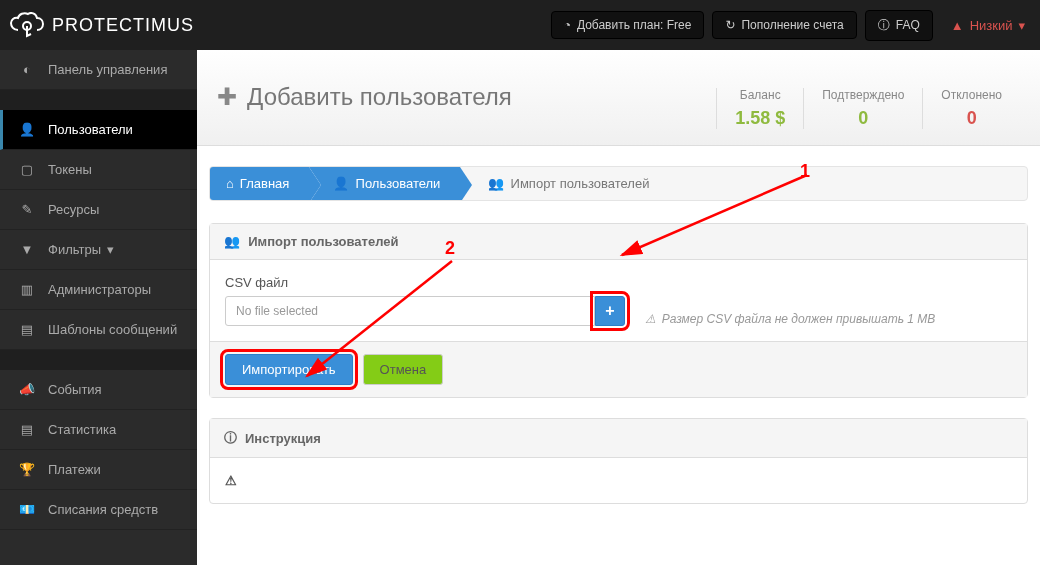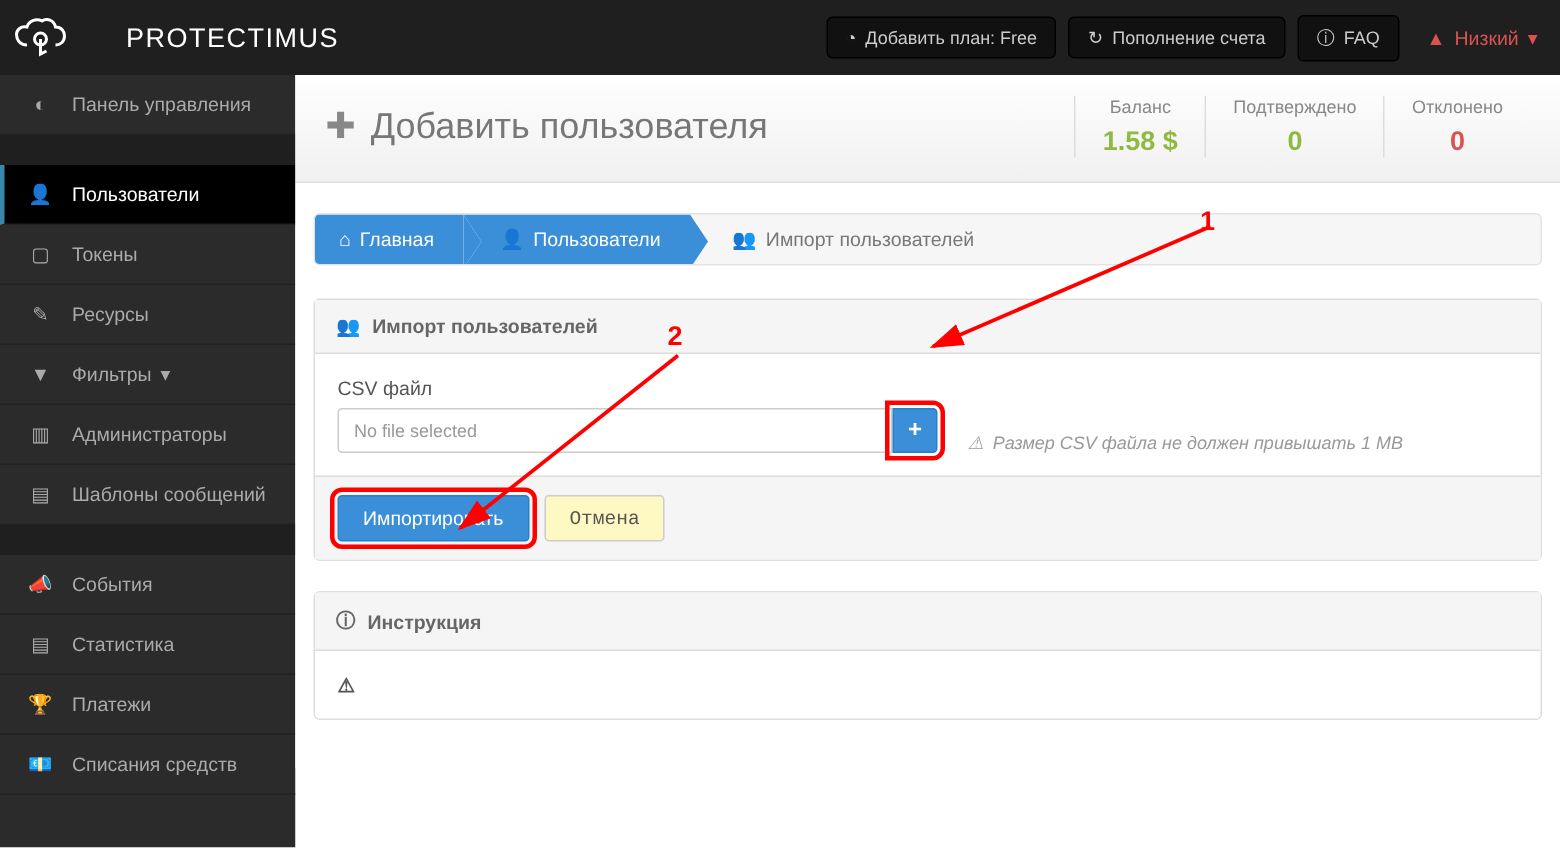--- a/index.html
+++ b/index.html
@@ -1,20 +1,20 @@
 <!DOCTYPE html>
 <html><head>
 <meta charset="utf-8">
 <style>
 * { box-sizing: border-box; margin: 0; padding: 0; }
 body { font-family: Arial, sans-serif; font-size: 13px; color: #333; background: #fff; width: 1040px; height: 565px; overflow: hidden; }
 
 
 .topbar { background: #1f1f1f; height: 50px; display: flex; align-items: center; padding: 0 15px 0 10px; }
-.logo { display: flex; align-items: center; color: #fff; margin-right: auto; gap: 32px; }
+.logo { display: flex; align-items: center; color: #fff; margin-right: auto; }
 .logo svg { margin-right: 8px; }
 .logo-text { color:#fff; font-size:18px; letter-spacing:1px; font-weight:400; }
 .top-btn { background: #111; color: #ccc; border: 1px solid #000; border-radius: 4px; padding: 6px 12px; margin-left: 8px; font-size: 12px; display: flex; align-items: center; cursor: pointer; }
 .top-btn .ico { margin-right: 6px; }
 .top-user { color: #d9534f; margin-left: 18px; display:flex; align-items:center; cursor:pointer; }
 .top-user .ico { margin-right:6px; }
 .top-user .caret { margin-left:6px; }
 
 
 .layout { display:flex; height:515px; }
@@ -22,21 +22,21 @@
 .side-item { display:flex; align-items:center; padding:12px 16px; border-bottom:1px solid #222; cursor:pointer; font-size:13px; color:#aaa; }
 .side-item.active { background:#000; color:#fff; border-left:3px solid #3a87ad; padding-left:13px; }
 .side-item .ico { width:22px; margin-right:10px; display:flex; justify-content:center; }
 .side-divider { height:20px; background:#1f1f1f; }
 
 
 .main { flex:1; background:#fff; display:flex; flex-direction:column; }
 .header-row { background: linear-gradient(#fff,#f0f0f0); border-bottom:1px solid #ddd; padding:14px 20px 16px 20px; display:flex; align-items:center; }
 .page-title { font-size:24px; color:#777; font-weight:normal; display:flex; align-items:center; }
 .page-title .ico { margin-right:10px; color:#888; }
-.stats { margin-left:auto; display:flex; }
+.stats { margin-left:auto; display:flex;margin-top:24px; }
 .stat { text-align:center; border-left:1px solid #ddd; padding:0 18px; }
 .stat-label { font-size:12px; color:#888; margin-bottom:6px; }
 .stat-value { font-size:18px; font-weight:bold; }
 .val-green { color:#8fba3f; }
 .val-blue { color:#4aa3c4; }
 .val-check { color:#6aa84f; }
 .val-zero { color:#8fba3f; }
 .val-red { color:#d9534f; }
 
 .content { padding:0 12px 12px 12px; overflow:auto; background:#fff; }
@@ -58,21 +58,21 @@
 
 .field-label { font-size:13px; color:#555; margin-bottom:6px; }
 .file-row { display:flex; align-items:flex-end; }
 .file-input { border:1px solid #ccc; background:#fff; padding:7px 10px; width:370px; color:#999; font-size:12px; border-radius:3px 0 0 3px; }
 .file-plus { background:#3a8fd8; border:1px solid #2b7fc8; color:#fff; width:30px; height:30px; display:flex; align-items:center; justify-content:center; font-size:16px; font-weight:bold; border-radius:0 3px 3px 0; cursor:pointer; }
 .file-note { color:#999; font-style:italic; font-size:12px; margin-left:20px; display:flex; align-items:center; }
 .file-note .ico { margin-right:6px; }
 
 .btn-row { background:#f5f5f5; border-top:1px solid #ddd; padding:12px 15px; display:flex; }
 .btn-primary { background:#3a8fd8; border:1px solid #2b7fc8; color:#fff; padding:7px 16px; border-radius:3px; cursor:pointer; font-size:13px; margin-right:10px; }
-.btn-default { background:#fef9c3; border:1px solid #ccc; color:#555; padding:7px 16px; border-radius:3px; cursor:pointer; font-size:13px;font-family:Liberation Mono, monospace; }
+.btn-default { background:#84cc16; border:1px solid #ccc; color:#555; padding:7px 16px; border-radius:3px; cursor:pointer; font-size:13px; }
 
 
 .hl-red { outline:3px solid #ff0000; outline-offset:2px; }
 .annot { position:absolute; color:#ff0000; font-size:18px; font-weight:bold; pointer-events:none; }
 </style>
 </head>
 <body>
 
 <div class="topbar">
   <div class="logo">

